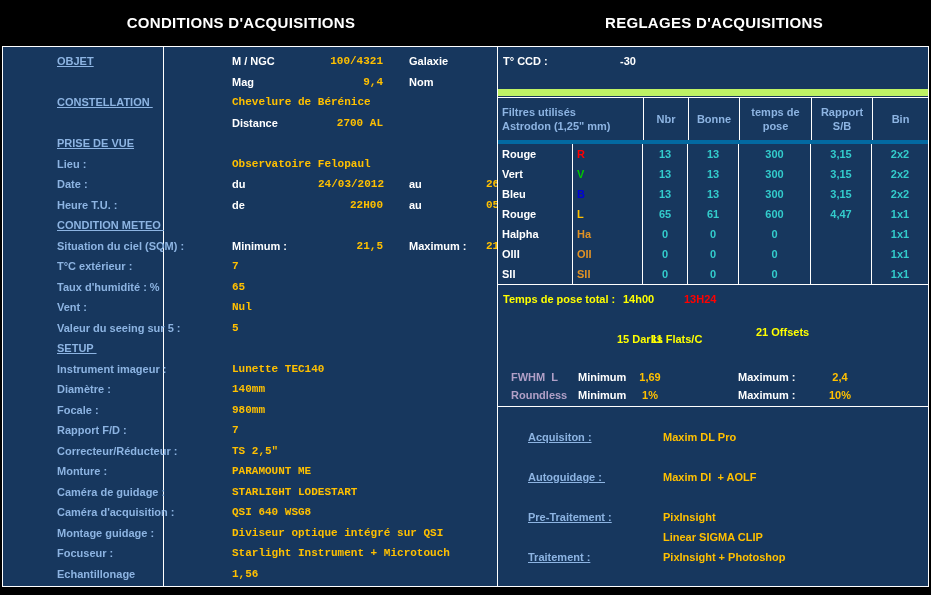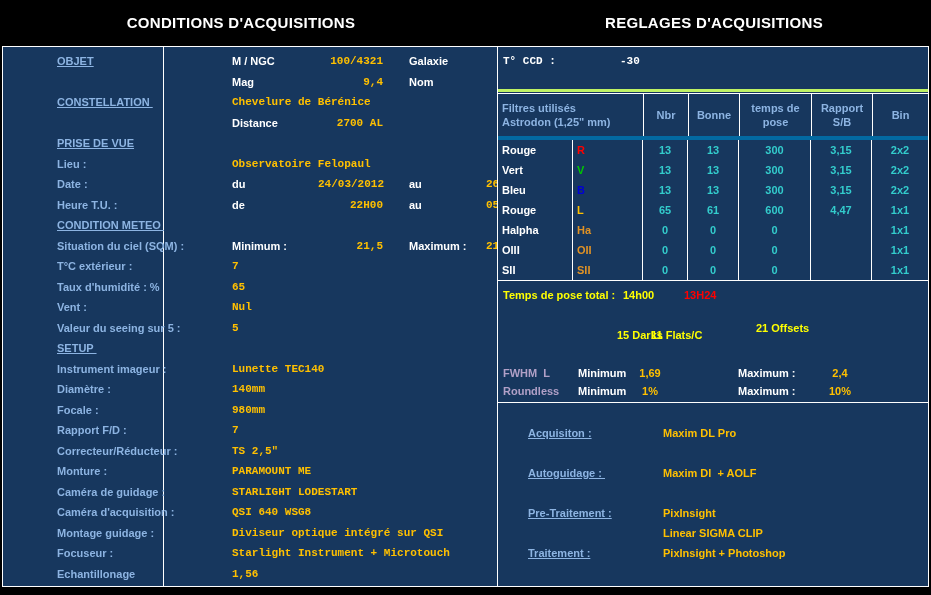--- a/index.html
+++ b/index.html
@@ -17,25 +17,25 @@
   .left-rows{position:absolute;inset:0;padding-top:4px;}
   .lrow{display:flex;height:20.5px;align-items:center;}
   .llabel{width:161px;padding-left:6px;box-sizing:border-box;color:#8DB4E2;flex:none;white-space:pre;margin-left:48px;}
   .und{text-decoration:underline;}
   .lvals{position:relative;flex:1;height:100%;margin-left:16px;}
   .cell{position:absolute;top:50%;transform:translateY(-50%);white-space:pre;}
   .c1{left:4px;}
   .c2{left:90px;width:65px;text-align:right;}
   .c3{left:181px;}
   .c4{left:258px;}
-  .w{color:#FFFFFF;} .g{color:#FFC000;font-family:Liberation Mono, monospace;} .lav{color:#B1A0C7;}
+  .w{color:#FFFFFF;} .g{color:#FFC000;font-family:Liberation Mono, monospace;} .lav{color:#B1A0C7;margin-left:8px;}
   .red{color:#FF0000;} .green{color:#00C800;} .blue{color:#0000D8;}
   .orange{color:#E09225;} .gold{color:#FFC000;}
   
-  .ccd-row{position:relative;height:42px;border-bottom:3px solid #bef264;flex:none;font-family:Liberation Mono, monospace;}
+  .ccd-row{position:relative;height:42px;border-bottom:7px solid #bef264;flex:none;}
   .ccd-label{position:absolute;left:5px;top:8px;color:#FFFFFF;}
   .ccd-value{position:absolute;left:122px;top:8px;color:#FFFFFF;}
   .ftable{flex:none;border-bottom:1px solid #FFFFFF;margin-top:1px;border-top:1px solid #FFFFFF;}
   .fhead{display:flex;height:42px;border-bottom:4px solid #0369a1;color:#8DB4E2;}
   .fhcell{display:flex;align-items:center;justify-content:center;text-align:center;
           border-right:1px solid #FFFFFF;line-height:14px;box-sizing:border-box;}
   .fh1{width:146px;flex-direction:column;align-items:flex-start;justify-content:center;padding-left:4px;}
   .frow{display:flex;height:20px;}
   .fcell{display:flex;align-items:center;border-right:1px solid #FFFFFF;box-sizing:border-box;}
   .fname{width:75px;padding-left:4px;color:#FFFFFF;}

